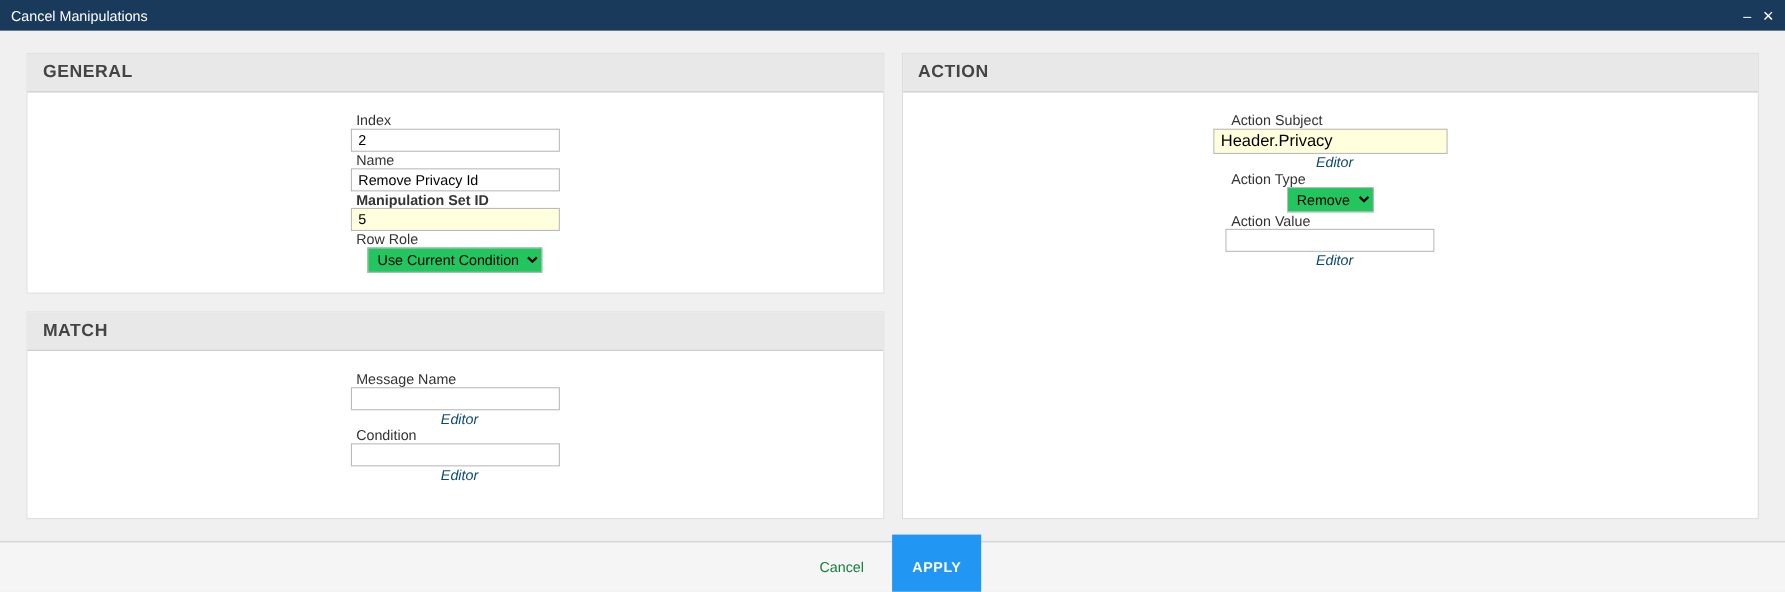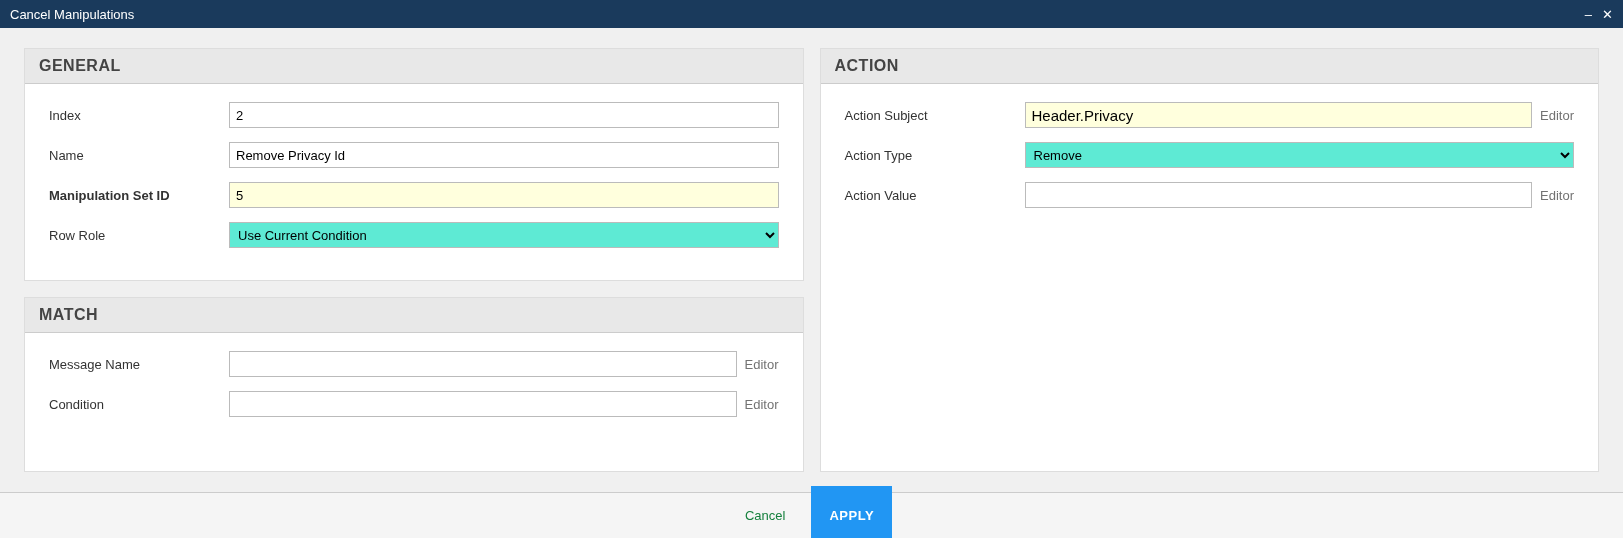--- a/index.html
+++ b/index.html
@@ -70,21 +70,21 @@
       letter-spacing: 0.5px;
     }
 
     .panel-body {
       padding: 18px 24px;
     }
 
     .form-row {
       display: flex;
       align-items: center;
-      margin-bottom: 14px;
+      flex-direction: column;
     }
 
     .form-label {
       width: 180px;
       font-size: 13px;
       color: #333;
       flex-shrink: 0;
     }
     .form-label.bold {
       font-weight: bold;
@@ -102,31 +102,32 @@
     .form-input.yellow {
       background: #ffffdd;
     }
 
     .form-select {
       flex: 1;
       height: 26px;
       border: 1px solid #bbb;
       padding: 2px 4px;
       font-size: 13px;
-      background: #5eead4;
+      background: #22c55e;
       outline: none;
     }
 
     .editor-link {
-      color: #737373;
+      color: #0c4a6e;
       font-size: 13px;
       margin-left: 8px;
       cursor: pointer;
       text-decoration: none;
       white-space: nowrap;
+      font-style: italic;
     }
 
     
     .footer {
       border-top: 1px solid #ccc;
       background: #f5f5f5;
       height: 46px;
       display: flex;
       align-items: center;
       justify-content: center;

